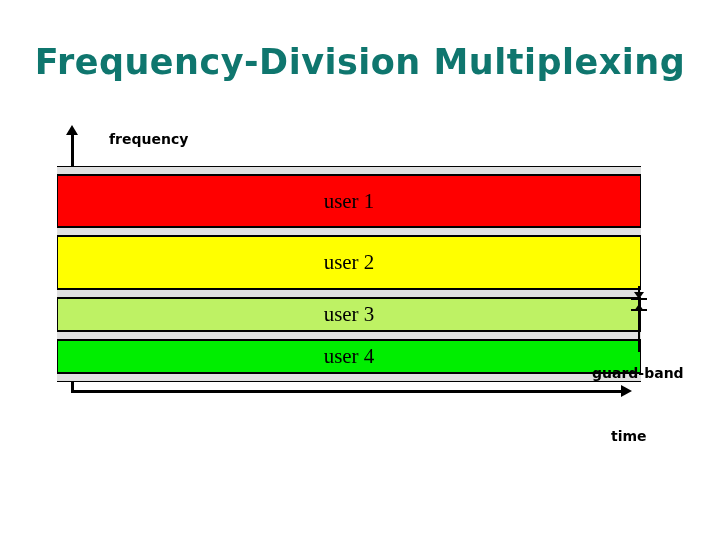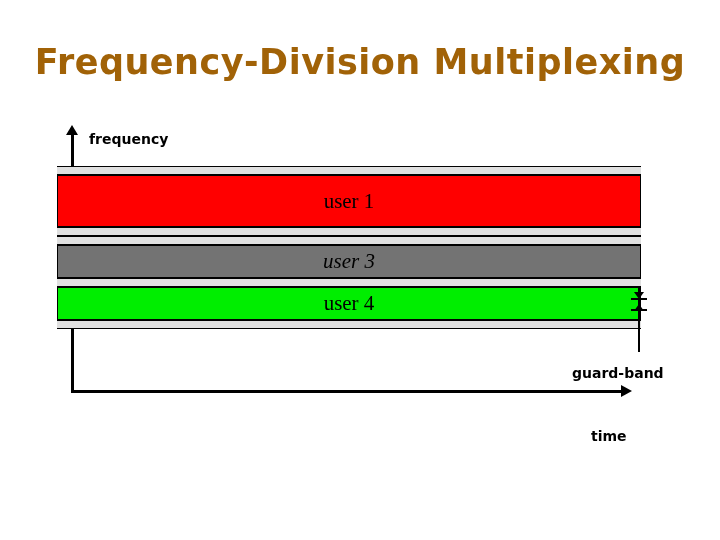--- a/index.html
+++ b/index.html
@@ -23,21 +23,21 @@
   #title {
     position: absolute;
     left: 0;
     top: 42px;
     width: 720px;
     text-align: center;
     font-family: "DejaVu Sans", sans-serif;
     font-weight: bold;
     font-size: 35px;
     letter-spacing: 0.5px;
-    color: #a16207;
+    color: #0f766e;
     white-space: nowrap;
   }
 
   
   .axis-line {
     position: absolute;
     background: #000000;
   }
   #y-axis-line {
     left: 71px;
@@ -72,20 +72,21 @@
     border-left: 11px solid #000000;
   }
 
   .axis-label {
     position: absolute;
     font-family: "DejaVu Sans", sans-serif;
     font-weight: bold;
     font-size: 14px;
     color: #000000;
     white-space: nowrap;
+    margin-left: 20px;
   }
   #freq-label { left: 89px;  top: 131px; }
   #time-label { left: 591px; top: 428px; }
   #guard-label{ left: 572px; top: 365px; }
 
   
   #bands {
     position: absolute;
     left: 57px;
     top: 166px;
@@ -190,22 +191,25 @@
   <div class="axis-line" id="x-axis-line"></div>
   <div id="x-axis-head"></div>
   <div class="axis-label" id="time-label">time</div>
 
   <div id="bands">
       <div class="band guard" style="background: rgb(224, 224, 224); height: 9px;"></div>
       <div class="band user" style="background: rgb(255, 0, 0); height: 52px;">
         <span class="user-label">user 1</span>
       </div>
       <div class="band guard" style="background: rgb(224, 224, 224); height: 9px;"></div>
-      <div class="band guard" style="background: rgb(224, 224, 224); height: 9px;"></div>
-      <div class="band user" style="background: #737373; height: 33px; font-style: italic;">
+      <div class="band user" style="background: rgb(255, 255, 0); height: 53px;">
+        <span class="user-label">user 2</span>
+      </div>
+      <div class="band guard" style="background: rgb(224, 224, 224); height: 9px;"></div>
+      <div class="band user" style="background: #bef264; height: 33px;">
         <span class="user-label">user 3</span>
       </div>
       <div class="band guard" style="background: rgb(224, 224, 224); height: 9px;"></div>
       <div class="band user" style="background: rgb(0, 238, 0); height: 33px;">
         <span class="user-label">user 4</span>
       </div>
       <div class="band guard" style="background: rgb(224, 224, 224); height: 9px;"></div>
     </div>
 
   <div id="guard-callout">

